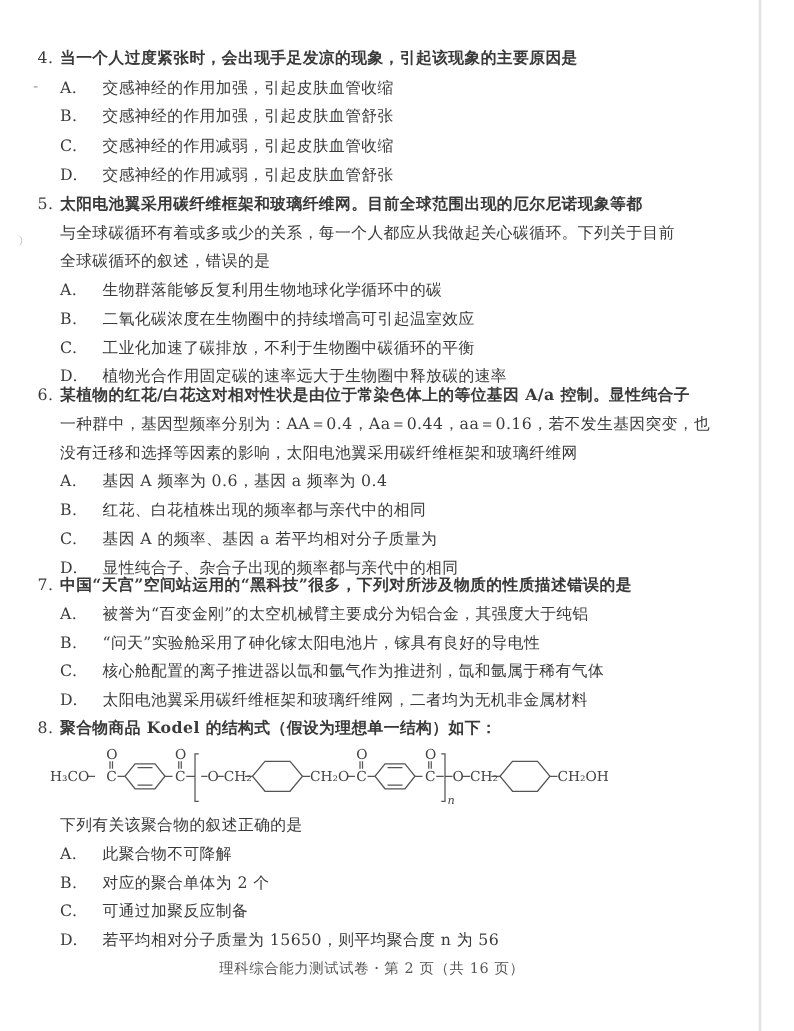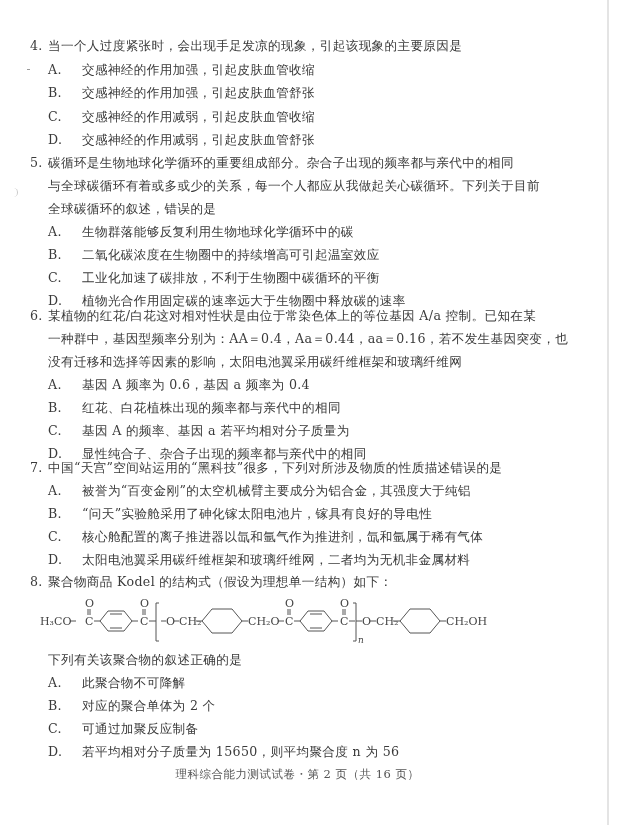--- a/index.html
+++ b/index.html
@@ -5,21 +5,21 @@
   html, body { margin:0; padding:0; }
   body {
     width:635px; height:825px; background:#ffffff; position:relative; overflow:hidden;
     font-family: "DejaVu Serif", "Liberation Serif", serif; color:#3a3a3a;
   }
   .page-edge { position:absolute; left:607px; top:0; width:2px; height:825px; background:#e4e4e4; }
   .stray-mark { position:absolute; left:12px; top:188px; width:5px; height:9px; border-right:1px solid #c8c8c8; border-radius:0 6px 6px 0; }
   .dot-mark { position:absolute; left:27px; top:69px; width:3px; height:1px; background:#9a9a9a; }
   .line { position:absolute; left:0; height:20px; line-height:20px; font-size:12.6px; white-space:nowrap; letter-spacing:0.35px; }
   .qnum { position:absolute; left:30px; }
-  .qtext { position:absolute; left:48px; }
+  .qtext { position:absolute; left:48px;font-weight:bold; }
   .opt-label { position:absolute; left:48px; }
   .opt-text { position:absolute; left:82px; }
   .cont { position:absolute; left:48px; }
   .footer { position:absolute; top:767px; left:0; width:635px; text-align:center; font-size:11.5px; color:#555; letter-spacing:0.5px; padding-right:40px; box-sizing:border-box; }
   .formula { position:absolute; left:40px; top:595px; width:470px; height:50px; }
   .formula svg { width:470px; height:50px; }
   .formula text { font-family: "DejaVu Serif", "Liberation Serif", serif; font-size:11px; fill:#444; }
 </style>
 </head>
 <body>
@@ -47,21 +47,21 @@
   </div>
   <div class="line" style="top:130px">
     <span class="opt-label">D.</span>
     <span class="opt-text">交感神经的作用减弱，引起皮肤血管舒张</span>
   </div>
 </div>
 
 <div>
   <div class="line" style="top:153px">
     <span class="qnum">5.</span>
-    <span class="qtext">碳循环是生物地球化学循环的重要组成部分。杂合子出现的频率都与亲代中的相同</span>
+    <span class="qtext">太阳电池翼采用碳纤维框架和玻璃纤维网。目前全球范围出现的厄尔尼诺现象等都</span>
   </div>
   <div class="line" style="top:176px">
     <span class="cont">与全球碳循环有着或多或少的关系，每一个人都应从我做起关心碳循环。下列关于目前</span>
   </div>
   <div class="line" style="top:199px">
     <span class="cont">全球碳循环的叙述，错误的是</span>
   </div>
   <div class="line" style="top:222px">
     <span class="opt-label">A.</span>
     <span class="opt-text">生物群落能够反复利用生物地球化学循环中的碳</span>
@@ -76,21 +76,21 @@
   </div>
   <div class="line" style="top:291px">
     <span class="opt-label">D.</span>
     <span class="opt-text">植物光合作用固定碳的速率远大于生物圈中释放碳的速率</span>
   </div>
 </div>
 
 <div>
   <div class="line" style="top:306px">
     <span class="qnum">6.</span>
-    <span class="qtext">某植物的红花/白花这对相对性状是由位于常染色体上的等位基因 A/a 控制。已知在某</span>
+    <span class="qtext">某植物的红花/白花这对相对性状是由位于常染色体上的等位基因 A/a 控制。显性纯合子</span>
   </div>
   <div class="line" style="top:329px">
     <span class="cont">一种群中，基因型频率分别为：AA＝0.4，Aa＝0.44，aa＝0.16，若不发生基因突变，也</span>
   </div>
   <div class="line" style="top:352px">
     <span class="cont">没有迁移和选择等因素的影响，太阳电池翼采用碳纤维框架和玻璃纤维网</span>
   </div>
   <div class="line" style="top:375px">
     <span class="opt-label">A.</span>
     <span class="opt-text">基因 A 频率为 0.6，基因 a 频率为 0.4</span>

